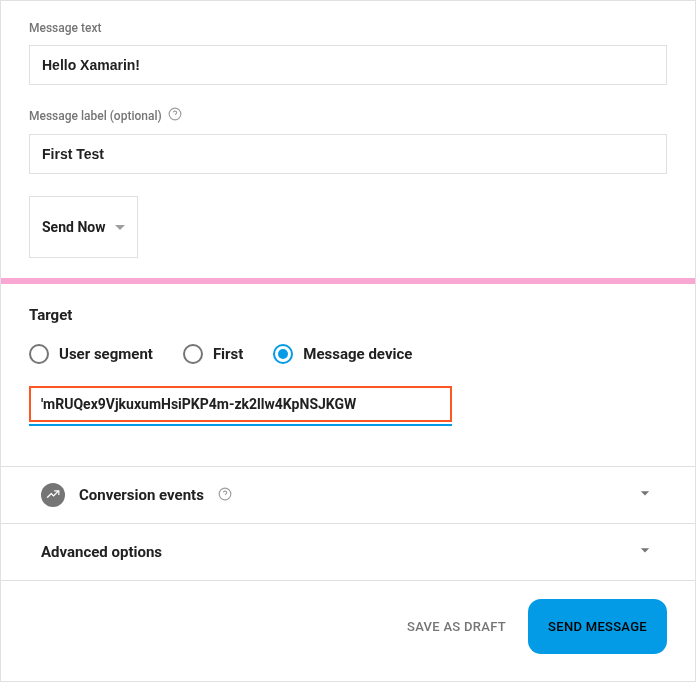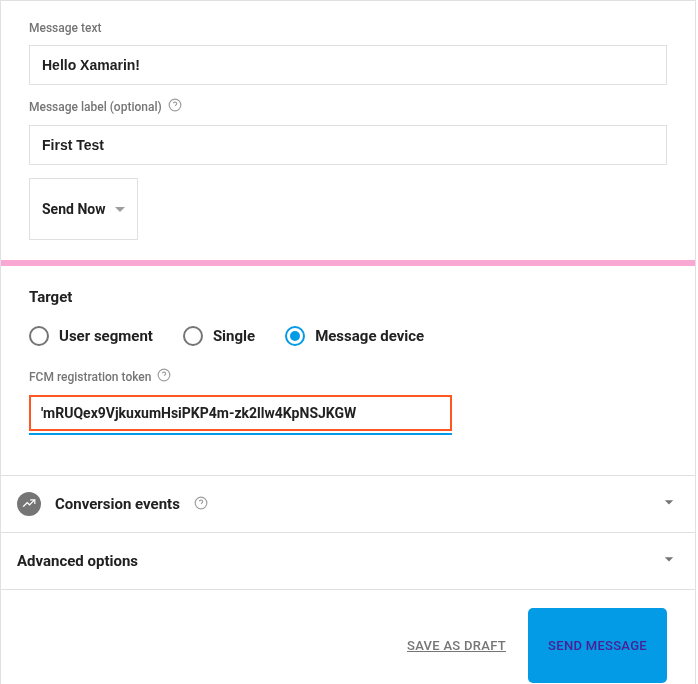--- a/index.html
+++ b/index.html
@@ -36,21 +36,21 @@
       width: 100%;
       border: 1px solid #e0e0e0;
       padding: 11px 12px;
       font-size: 14px;
       font-weight: 700;
       color: #212121;
       font-family: Liberation Sans, sans-serif;
       outline: none;
     }
     .field-group {
-      margin-bottom: 13px;
+      margin-bottom: 22px;
     }
     .dropdown {
       display: inline-flex;
       align-items: center;
       border: 1px solid #e0e0e0;
       padding: 22px 12px;
       font-size: 14px;
       font-weight: 700;
       color: #212121;
       cursor: pointer;
@@ -126,21 +126,21 @@
     }
     .token-underline {
       height: 2px;
       background: #039be5;
       margin-top: 2px;
     }
     .accordion {
       display: flex;
       align-items: center;
       justify-content: space-between;
-      padding: 16px 16px;
+      padding: 16px 40px;
       cursor: pointer;
       border-top: 1px solid #e0e0e0;
     }
     .accordion-left {
       display: flex;
       align-items: center;
       gap: 14px;
     }
     .accordion-title {
       font-size: 15px;
@@ -174,30 +174,29 @@
     }
     .btn-text {
       background: none;
       border: none;
       font-size: 13px;
       font-weight: 500;
       color: #757575;
       cursor: pointer;
       letter-spacing: 0.3px;
       font-family: inherit;
-      text-decoration: underline;
     }
     .btn-primary {
       background: #039be5;
       border: none;
-      color: #4c1d95;
+      color: #000000;
       font-size: 13px;
       font-weight: 500;
-      padding: 30px 20px;
-      border-radius: 5px;
+      padding: 20px 20px;
+      border-radius: 13px;
       cursor: pointer;
       letter-spacing: 0.3px;
       font-family: inherit;
     }
     .target-section {
       padding: 22px 28px 40px 28px;
       border-top: 6px solid #f9a8d4;
     }
   </style>
 </head>
@@ -236,36 +235,26 @@
 
   <div class="target-section">
     <div class="section-title">Target</div>
     <div class="radio-group">
       <div class="radio-item">
         <div class="radio-circle"></div>
         <span class="radio-label">User segment</span>
       </div>
       <div class="radio-item">
         <div class="radio-circle"></div>
-        <span class="radio-label">Single</span>
+        <span class="radio-label">First</span>
       </div>
       <div class="radio-item">
         <div class="radio-circle selected"></div>
         <span class="radio-label">Message device</span>
       </div>
-    </div>
-    <div class="field-label">
-      <span>FCM registration token</span>
-      <span class="help-icon">
-        <svg width="14" height="14" viewBox="0 0 24 24" fill="none" stroke="currentColor" stroke-width="2">
-          <circle cx="12" cy="12" r="10"></circle>
-          <path d="M9.09 9a3 3 0 0 1 5.83 1c0 2-3 3-3 3"></path>
-          <line x1="12" y1="17" x2="12.01" y2="17"></line>
-        </svg>
-      </span>
     </div>
     <div class="token-input-wrapper">
       <input type="text" class="token-input" value="'mRUQex9VjkuxumHsiPKP4m-zk2llw4KpNSJKGW" style="">
       <div class="token-underline"></div>
     </div>
   </div>
 
   <div class="accordion">
     <div class="accordion-left">
       <div class="circle-icon">

